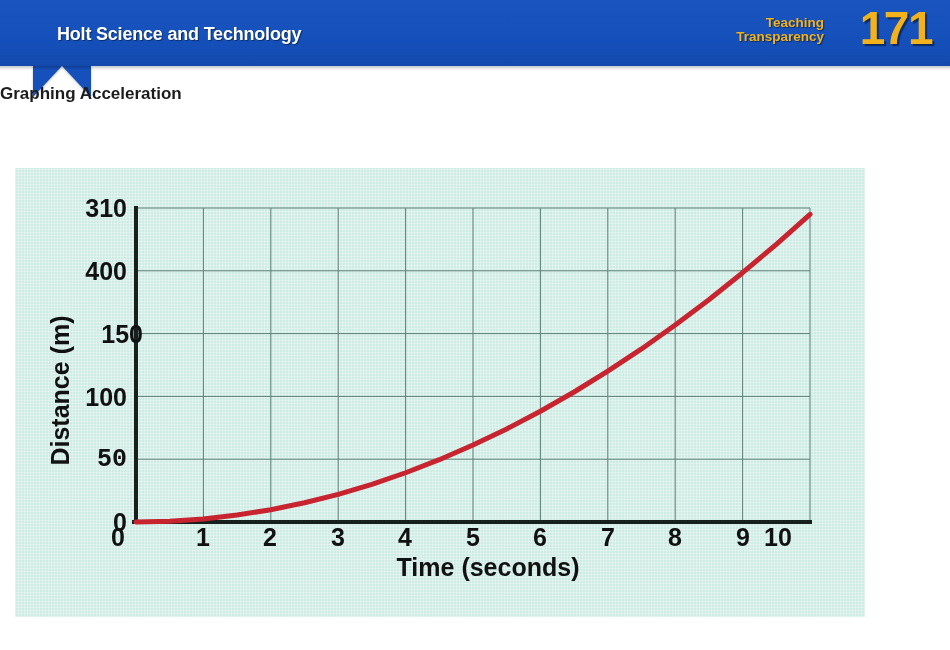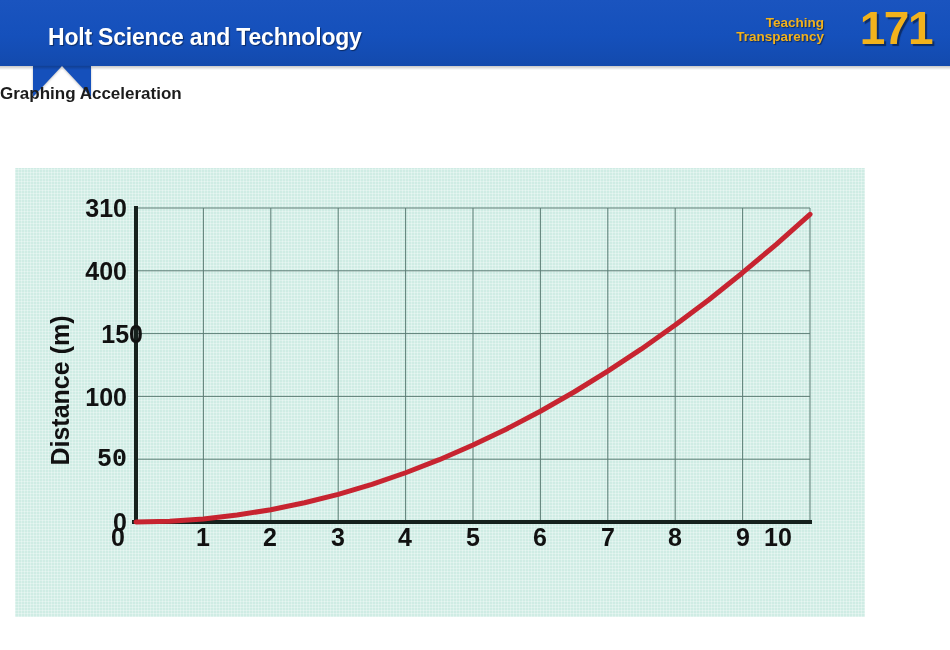--- a/index.html
+++ b/index.html
@@ -39,23 +39,23 @@
   #header-shadow {
     position: absolute;
     left: 0;
     top: 66px;
     width: 950px;
     height: 4px;
     background: linear-gradient(180deg, rgba(0,0,0,0.22), rgba(0,0,0,0));
   }
   #brand-title {
     position: absolute;
-    left: 48px;
+    left: 57px;
     top: 24px;
-    font-size: 23px;
+    font-size: 18px;
     font-weight: bold;
     color: #ffffff;
     letter-spacing: -0.2px;
     text-shadow: 1px 1px 1px rgba(0,0,0,0.45);
     white-space: nowrap;
   }
   #transparency-label {
     position: absolute;
     right: 126px;
     top: 16px;
@@ -207,13 +207,14 @@
   <div class="xlabel-text" style="left:298px; top:355px;">3</div>
   <div class="xlabel-text" style="left:365px; top:355px;">4</div>
   <div class="xlabel-text" style="left:433px; top:355px;">5</div>
   <div class="xlabel-text" style="left:500px; top:355px;">6</div>
   <div class="xlabel-text" style="left:568px; top:355px;">7</div>
   <div class="xlabel-text" style="left:635px; top:355px;">8</div>
   <div class="xlabel-text" style="left:703px; top:355px;">9</div>
   <div class="xlabel-text" style="left:738px; top:355px;">10</div>
 
   <div id="y-axis-title">Distance (m)</div>
+  <div id="x-axis-title">Time (seconds)</div>
 </div>
 
 </body></html>

